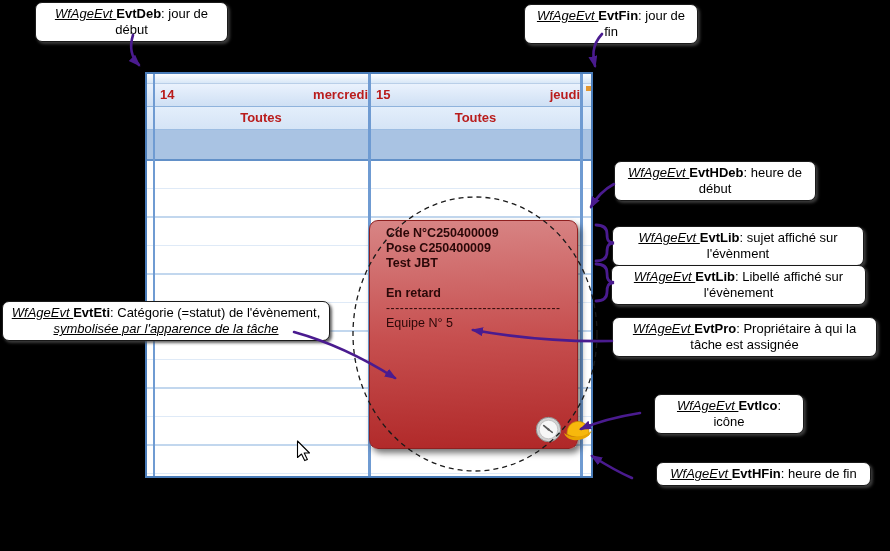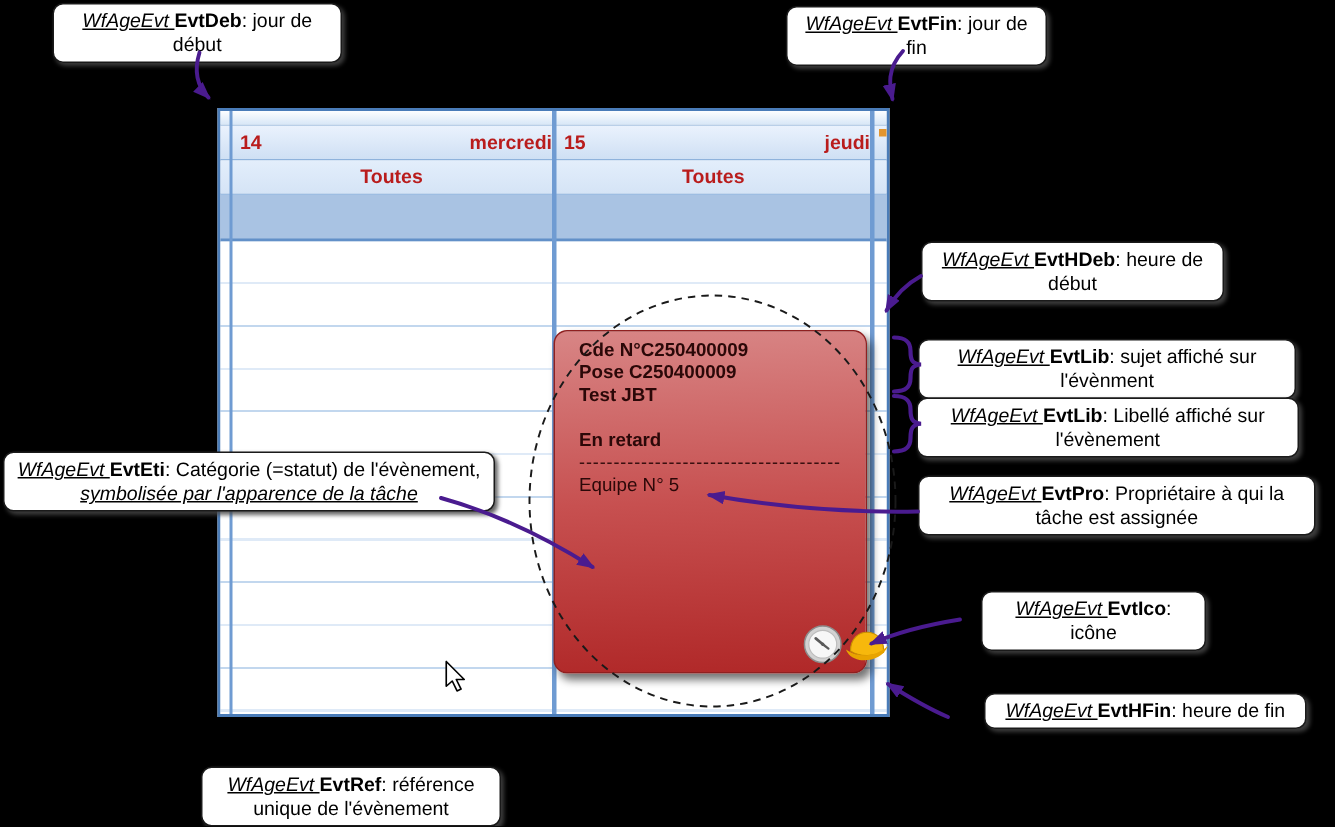--- a/index.html
+++ b/index.html
@@ -138,23 +138,20 @@
   </div>
   <div class="callout" id="co-evteti">
     <i>WfAgeEvt </i><b>EvtEti</b><span>: Catégorie (=statut)  de l'évènement, </span><i>symbolisée par l'apparence de la tâche</i>
   </div>
   <div class="callout" id="co-evtico">
     <i>WfAgeEvt </i><b>EvtIco</b><span>: icône</span>
   </div>
   <div class="callout" id="co-evthfin">
     <i>WfAgeEvt </i><b>EvtHFin</b><span>: heure de fin</span>
   </div>
-  <div class="callout" id="co-evtref">
-    <i>WfAgeEvt </i><b>EvtRef</b><span>: référence unique de l'évènement</span>
-  </div>
 
   <svg id="overlay" viewBox="0 0 890 551">
     <defs>
       <marker id="arw" markerUnits="userSpaceOnUse" markerWidth="14" markerHeight="11" refX="10" refY="4.5" orient="auto">
         <path d="M0,0 L12,4.5 L0,9 Z" fill="#4a1b8f"></path>
       </marker>
     </defs>
 
     <ellipse cx="475" cy="334" rx="122" ry="137" fill="none" stroke="#1a1a1a" stroke-width="1.3" stroke-dasharray="5 4"></ellipse>
 

